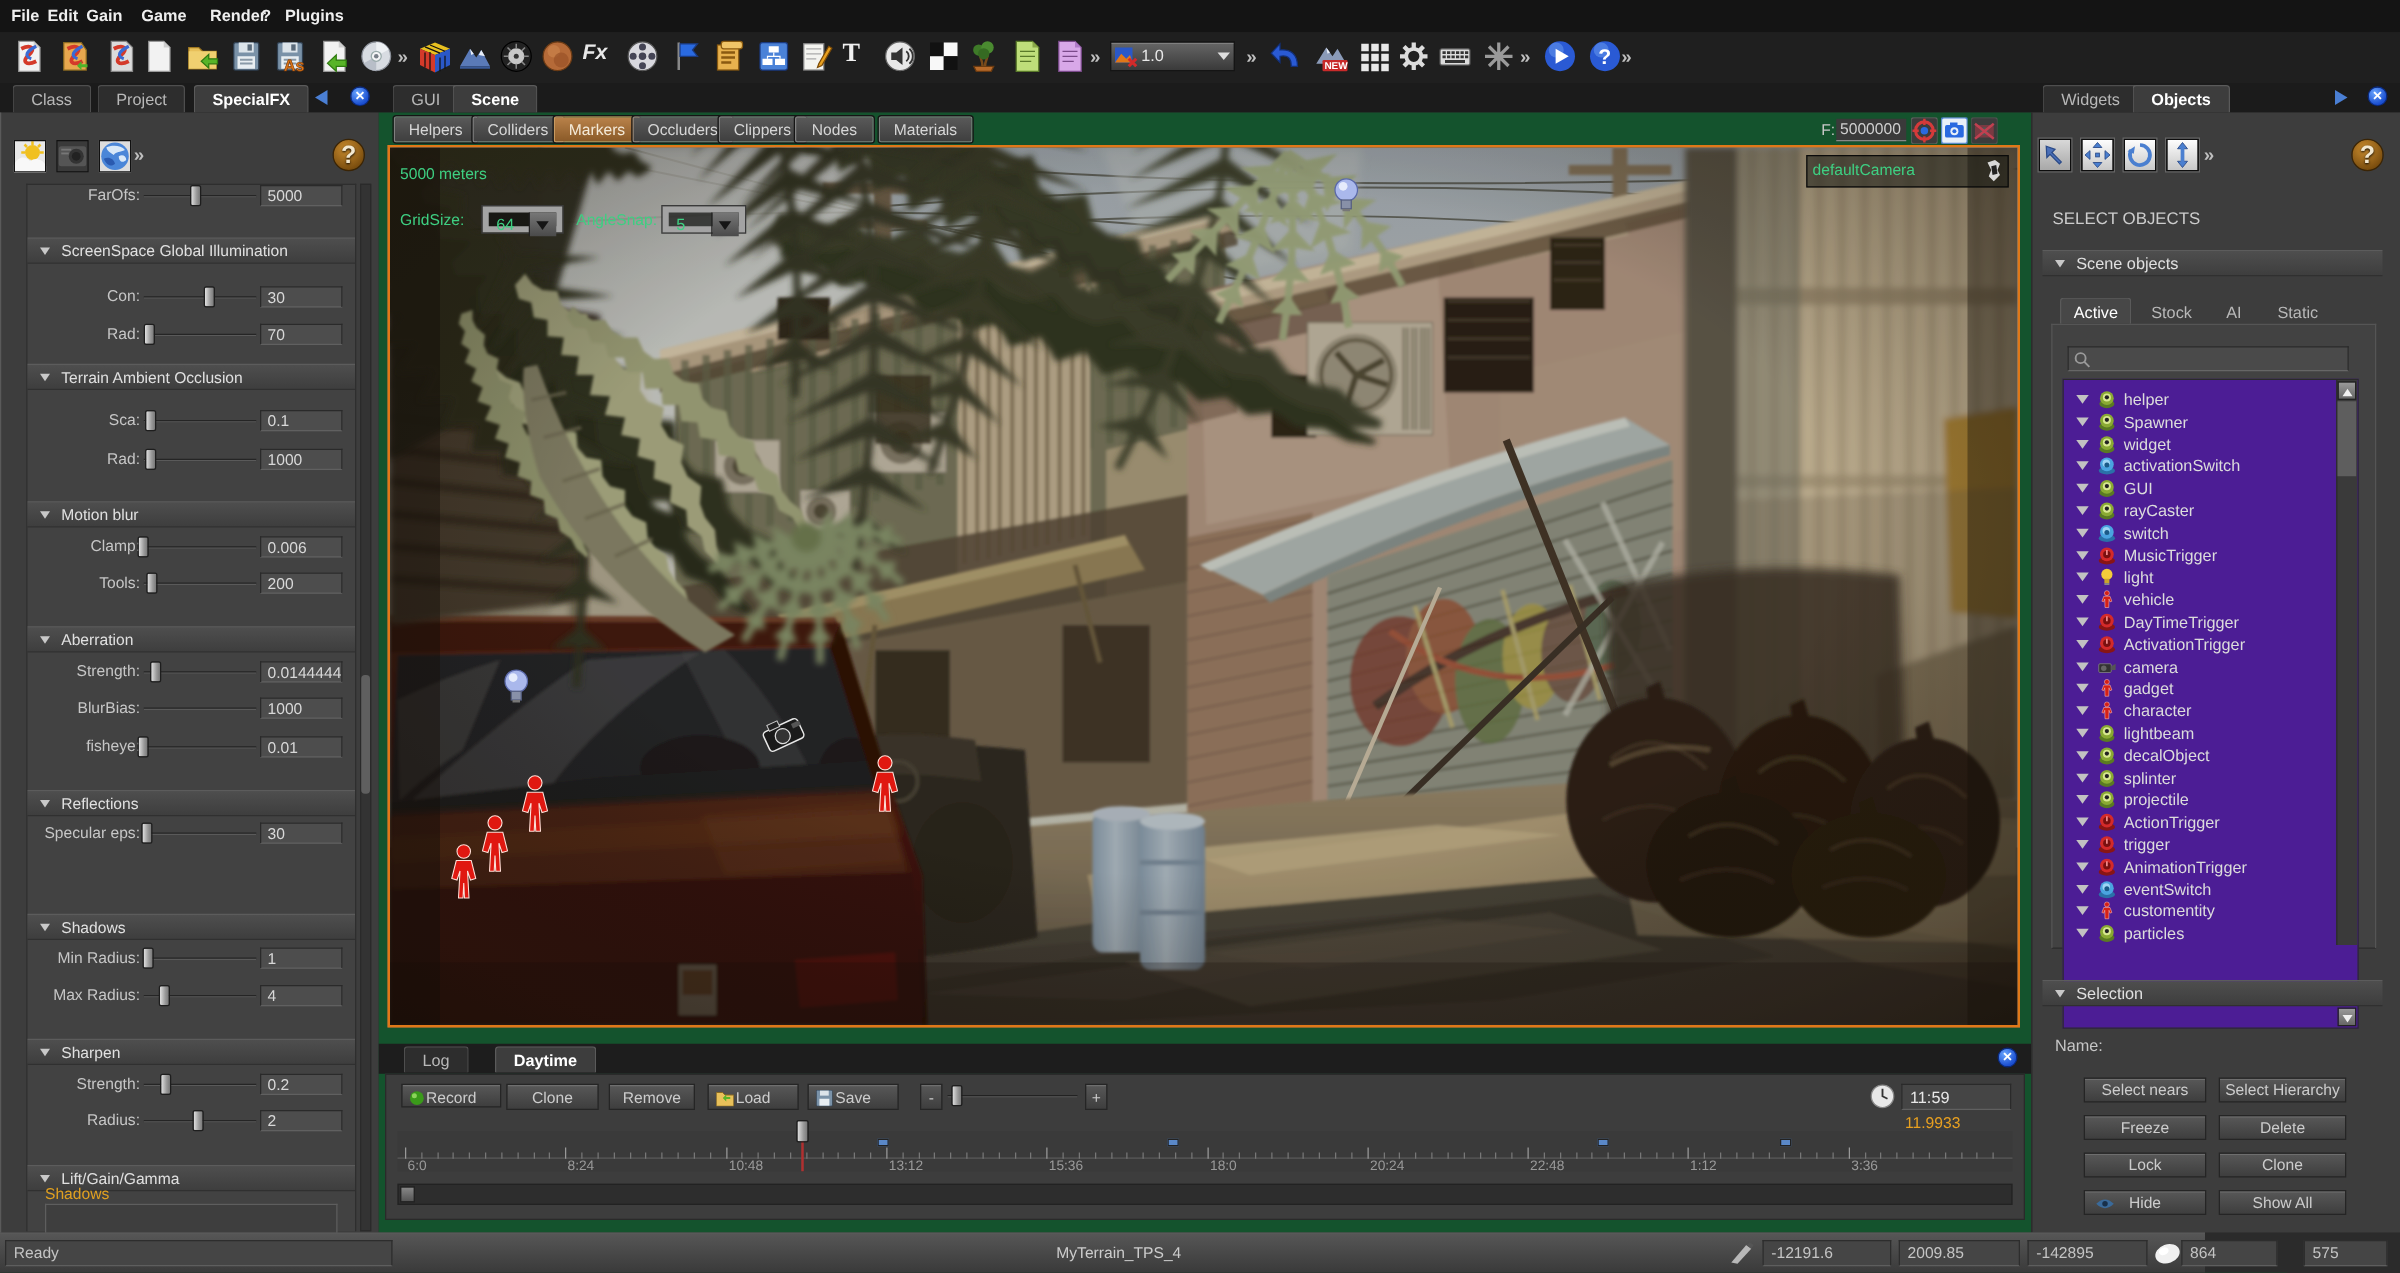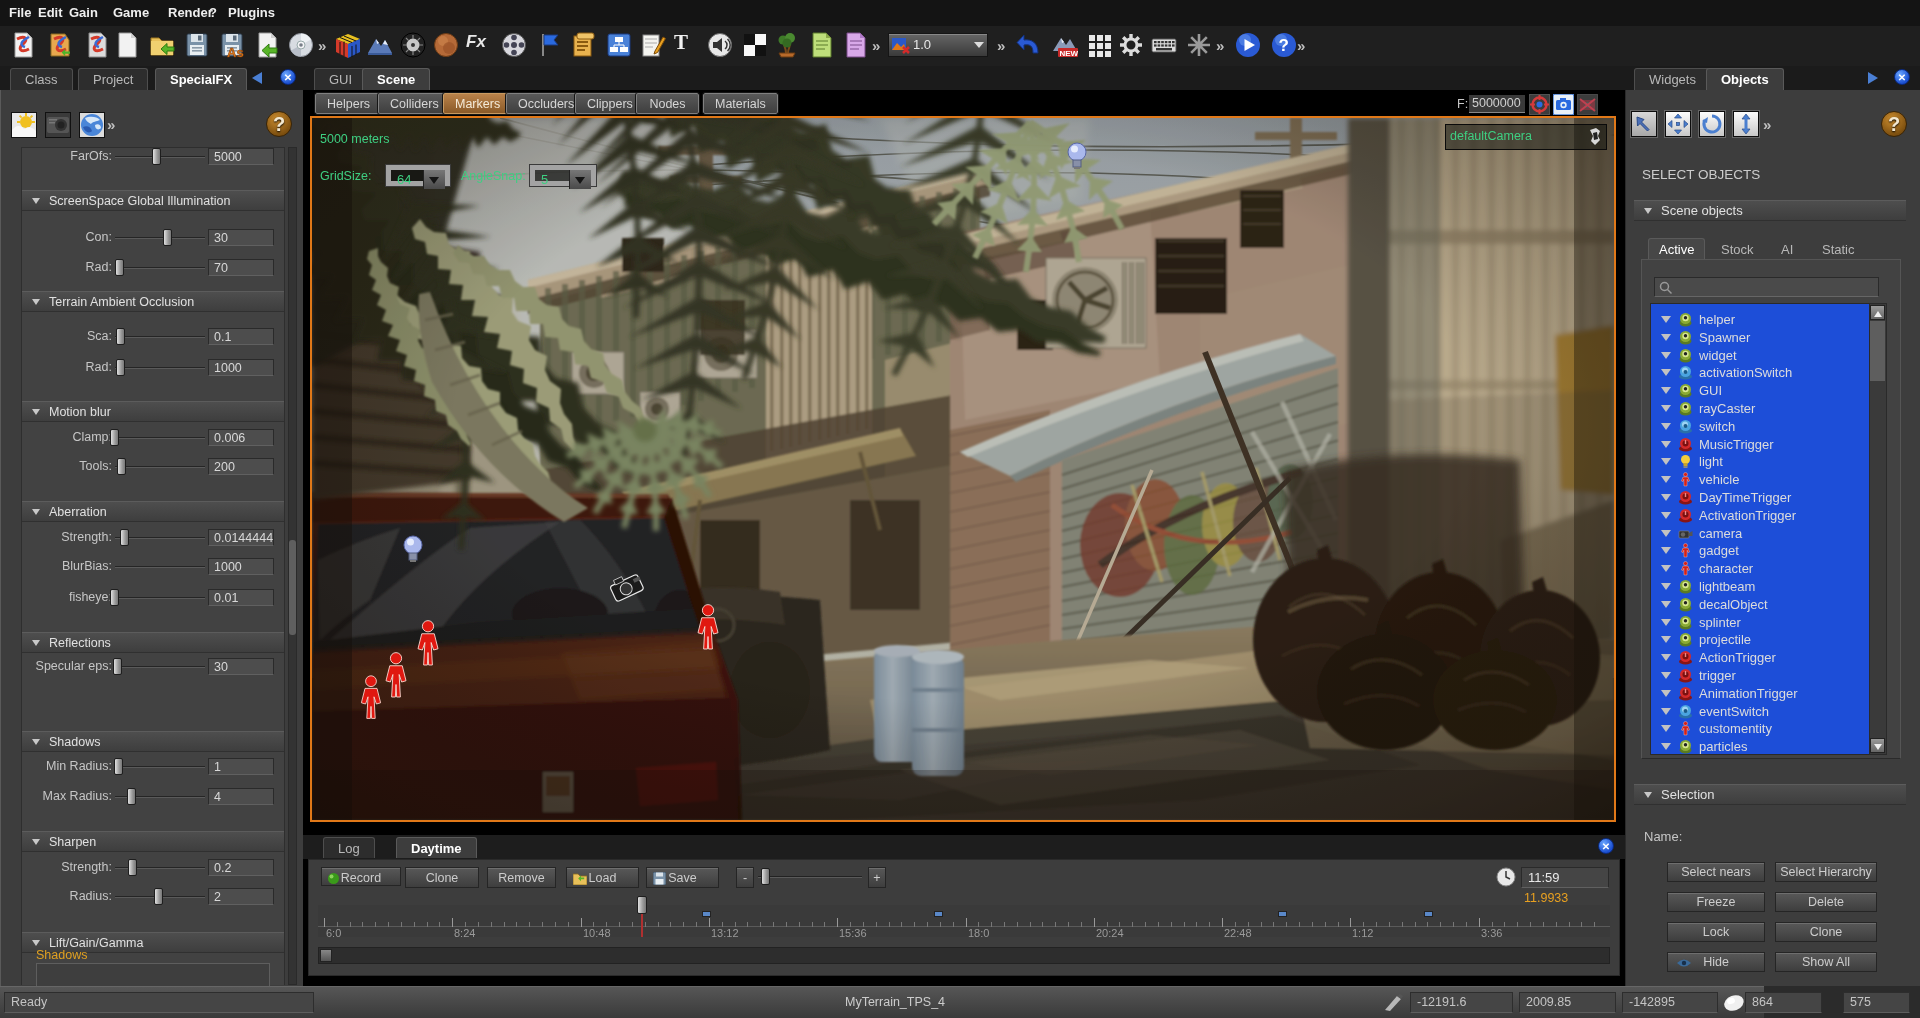--- a/index.html
+++ b/index.html
@@ -14,21 +14,21 @@
 .tab.act{background:#3d3d3d;color:#fff;font-weight:bold;border-color:#5a5a5a;z-index:3}
 #lpanel{position:absolute;left:0;top:90px;width:303px;height:896px;background:#3d3d3d;border-left:1px solid #5a5a5a}
 #lgroups{position:absolute;left:20px;top:57px;width:264px;height:838px;background:#424242;border:1px solid #2e2e2e;border-bottom:none}
 .ghead{position:absolute;left:0;width:262px;height:21px;background:linear-gradient(#4e4e4e,#3e3e3e);border-top:1px solid #5c5c5c;border-bottom:1px solid #303030;color:#e0e0e0;font-size:12.5px;line-height:20px}
 .ghead .tri{position:absolute;left:10px;top:7px;width:0;height:0;border-left:4.5px solid transparent;border-right:4.5px solid transparent;border-top:6px solid #c8c8c8}
 .ghead .gt{position:absolute;left:27px;white-space:nowrap}
 .plbl{position:absolute;font-size:12.5px;color:#c6c6c6;text-align:right;width:110px;left:-20px;white-space:nowrap}
 .ptrack{position:absolute;height:2px;background:#252525;border-bottom:1px solid #5a5a5a}
 .pthumb{position:absolute;width:9px;height:17px;background:linear-gradient(90deg,#e0e0e0,#9a9a9a 60%,#787878);border:1px solid #1e1e1e;border-radius:2px}
 .pval{position:absolute;left:186px;width:66px;height:17px;background:#4d4d4d;border:1px solid #2a2a2a;border-bottom-color:#606060;color:#d8d8d8;font-size:12.5px;line-height:16px;padding-left:5px}
-#center{position:absolute;left:303px;top:90px;width:1322px;height:896px;background:#000000}
+#center{position:absolute;left:303px;top:90px;width:1322px;height:896px;background:#14532d}
 .stab{position:absolute;top:3px;height:21px;line-height:20px;padding:0 11px;color:#d6d6d6;font-size:12.5px;background:linear-gradient(#595959,#3f3f3f);border:1px solid #808080;outline:1px solid #151515;border-radius:2px}
 .stab.act{background:linear-gradient(#b9824a,#8a5a28);color:#f4ead8;border-color:#c89a60}
 .btn{position:absolute;background:linear-gradient(#585858,#3e3e3e);border:1px solid #252525;box-shadow:inset 0 1px 0 #6e6e6e;color:#cccccc;font-size:12.5px;text-align:center}
 #rpanel{position:absolute;left:1625px;top:90px;width:295px;height:896px;background:#3d3d3d;border-left:1px solid #2a2a2a}
 #statusbar{position:absolute;left:0;top:986px;width:1764px;height:32px;background:linear-gradient(#565656,#3a3a3a);border-top:1px solid #666}
 .sbox{position:absolute;top:5px;height:21px;background:#454545;border:1px solid #2d2d2d;border-bottom-color:#5e5e5e;color:#c4c4c4;font-size:12.5px;line-height:19px;padding-left:6px}
 .xcirc{position:absolute;width:16px;height:16px;border-radius:50%;background:radial-gradient(circle at 35% 30%,#6aa6ff,#1b4fd0 70%);border:1px solid #0a2a80}
 .xcirc:after{content:"✕";position:absolute;left:0;top:1px;width:100%;text-align:center;font-size:10px;color:#fff;font-weight:bold;line-height:14px}
 .qmark{position:absolute;width:26px;height:26px;border-radius:50%;background:radial-gradient(circle at 40% 30%,#c98b2e,#7a4d0e 75%);border:1px solid #3a2405;color:#f4e9d0;font-size:20px;font-weight:bold;text-align:center;line-height:25px;text-shadow:0 1px 2px #000}
 .ibtn{position:absolute;width:26px;height:26px;background:linear-gradient(#fdfdfd,#c8c8c8);border:1px solid #0d0d0d;box-shadow:0 0 0 1px #666}
@@ -1287,21 +1287,21 @@
     <span style="position:absolute;left:95px;top:152px;color:#b8b8b8;font-size:13px">Stock</span>
     <span style="position:absolute;left:155px;top:152px;color:#b8b8b8;font-size:13px">AI</span>
     <span style="position:absolute;left:196px;top:152px;color:#b8b8b8;font-size:13px">Static</span>
     <div style="position:absolute;left:15px;top:169px;width:260px;height:500px;border:1px solid #555;border-bottom-color:#2a2a2a;background:#424242"></div>
     <div style="position:absolute;left:28px;top:187px;width:225px;height:20px;background:#4a4a4a;border:1px solid #2a2a2a;border-bottom-color:#666">
       <svg width="14" height="14" viewBox="0 0 14 14" style="position:absolute;left:4px;top:3px">
         <circle cx="5.5" cy="5.5" r="4" fill="none" stroke="#999" stroke-width="1.5"></circle>
         <path d="M8.5 8.5l4 4" stroke="#999" stroke-width="1.5"></path>
       </svg>
     </div>
-    <div style="position:absolute;left:24px;top:213px;width:237px;height:452px;background:#1d4ed8;border:1px solid #2a2a2a;overflow:hidden" id="objlist">
+    <div style="position:absolute;left:24px;top:213px;width:237px;height:520px;background:#4c1d95;border:1px solid #2a2a2a;overflow:hidden" id="objlist">
       <div class="lrow" style="top:7px">
         <span class="ltri"></span>
         <span style="position:absolute;left:27px;top:1px"><svg width="15" height="15" viewBox="0 0 15 15">
             <ellipse cx="7.5" cy="11" rx="6" ry="3.5" fill="#5a7a22"></ellipse>
             <circle cx="7.5" cy="6.5" r="5.5" fill="#8aaa33"></circle>
             <circle cx="7.5" cy="6" r="3.2" fill="#d8e890"></circle>
             <circle cx="7.5" cy="5.8" r="1.7" fill="#222"></circle>
           </svg></span>
         <span class="ltxt">helper</span>
       </div>

